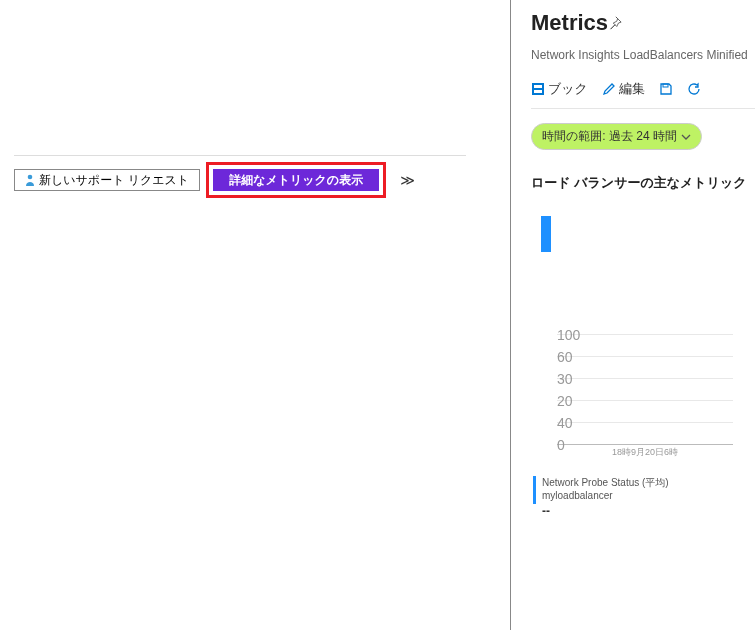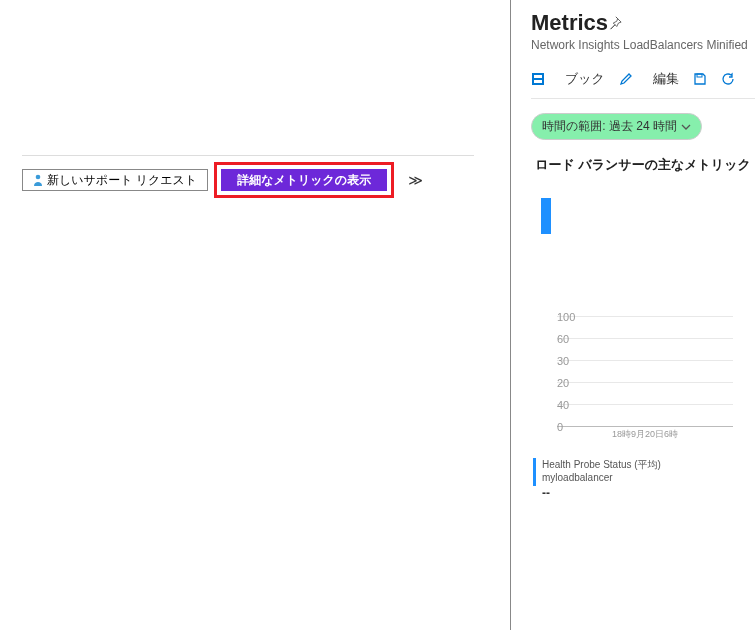--- a/index.html
+++ b/index.html
@@ -1,41 +1,41 @@
 <!DOCTYPE html>
 <html><head>
   <meta charset="utf-8">
   <style>
     * { box-sizing: border-box; margin: 0; padding: 0; }
     body { font-family: "Segoe UI", "Yu Gothic", sans-serif; width: 755px; height: 630px; overflow: hidden; background: #fff; position: relative; }
-    .left-panel { position: absolute; left: 16px; top: 0; width: 510px; height: 630px; }
+    .left-panel { position: absolute; left: 8px; top: 0; width: 510px; height: 630px; }
     .divider-top { position: absolute; left: 6px; top: 155px; width: 452px; height: 1px; background: #ddd; }
     .button-row { position: absolute; left: 6px; top: 162px; display: flex; align-items: center; gap: 6px; }
     .support-btn { border: 1px solid #888; background: #fff; padding: 2px 10px; font-size: 12px; display: flex; align-items: center; gap: 4px; cursor: pointer; height: 22px; }
     .person-icon { width: 10px; height: 12px; display: inline-block; }
     .highlight-box { border: 3px solid #ed1c24; padding: 4px; display: flex; }
     .metrics-btn { background: #6d28d9; color: #fff; border: none; padding: 3px 16px; font-size: 12px; font-weight: 600; cursor: pointer; height: 22px; }
     .chevron-more { font-size: 14px; color: #333; margin-left: 8px; cursor: pointer; }
     .right-panel { position: absolute; left: 510px; top: 0; width: 245px; height: 630px; border-left: 1px solid #888; padding: 10px 0 0 20px; background: #fff; overflow: hidden; }
     .panel-title-row { display: flex; align-items: baseline; gap: 0; }
     .panel-title { font-size: 22px; font-weight: 600; color: #222; }
     .pin-icon { cursor: pointer; font-size: 14px; color: #555; }
-    .breadcrumb { font-size: 12px; color: #666; margin-top: 2px; white-space: nowrap; }
+    .breadcrumb { font-size: 12px; color: #666; margin-top: 12px; white-space: nowrap; }
     .toolbar { display: flex; align-items: center; gap: 14px; margin-top: 18px; padding-bottom: 10px; border-bottom: 1px solid #e5e5e5; }
-    .toolbar-item { display: flex; align-items: center; gap: 20px; font-size: 13px; color: #333; cursor: pointer; }
+    .toolbar-item { display: flex; align-items: center; gap: 3px; font-size: 13px; color: #333; cursor: pointer; }
     .icon-svg { width: 14px; height: 14px; }
-    .time-pill { display: inline-flex; align-items: center; gap: 4px; border: 1px solid #ccc; border-radius: 14px; padding: 4px 10px; font-size: 12px; color: #333; margin-top: 14px; cursor: pointer; background: #86efac; }
-    .section-title { font-size: 13px; font-weight: 600; color: #222; margin-top: 16px; white-space: nowrap; text-align: center; }
+    .time-pill { display: inline-flex; align-items: center; gap: 4px; border: 1px solid #ccc; border-radius: 14px; padding: 4px 10px; font-size: 12px; color: #333; margin-top: 14px; cursor: pointer; background: #bef264; }
+    .section-title { font-size: 13px; font-weight: 600; color: #222; margin-top: 24px; white-space: nowrap; }
     .bar-mini { margin-top: 24px; margin-left: 10px; width: 10px; height: 36px; background: #1e90ff; }
     .chart-area { margin-top: 82px; }
     .chart-box { position: relative; height: 134px; margin-top: 8px; margin-left: 2px; }
     .y-grid { position: relative; height: 110px; width: 200px; }
     .gridline { position: absolute; left: 24px; right: 0; border-top: 1px solid #e8e8e8; height: 0; }
     .gridline:last-of-type { border-top: 1px solid #bbb; }
-    .y-lbl { position: absolute; left: 0; font-size: 11px; color: #999; transform: translateY(-50%); }
+    .y-lbl { position: absolute; left: 0; font-size: 14px; color: #999; transform: translateY(-50%); }
     .x-lbls { display: flex; justify-content: center; margin-left: 24px; width: 176px; font-size: 9px; color: #999; margin-top: 2px; }
     .legend-row { display: flex; gap: 6px; margin-top: 8px; margin-left: 2px; }
     .legend-bar { width: 3px; height: 28px; background: #1e90ff; }
     .legend-text { font-size: 10px; color: #555; line-height: 1.3; }
     .legend-value { font-size: 12px; font-weight: 700; color: #333; margin-top: 2px; }
   </style>
 </head>
 <body>
 
 <div class="left-panel">
@@ -130,19 +130,19 @@
       </div>
       <div class="x-lbls">
         <span>18時</span>
         <span>9月20日</span>
         <span>6時</span>
       </div>
     </div>
     <div class="legend-row">
       <div class="legend-bar"></div>
       <div class="legend-text">
-        <div>Health Probe Status (平均)</div>
+        <div>Network Probe Status (平均)</div>
         <div>myloadbalancer</div>
         <div class="legend-value">--</div>
       </div>
     </div>
   </div>
 </div>
 
 </body></html>

